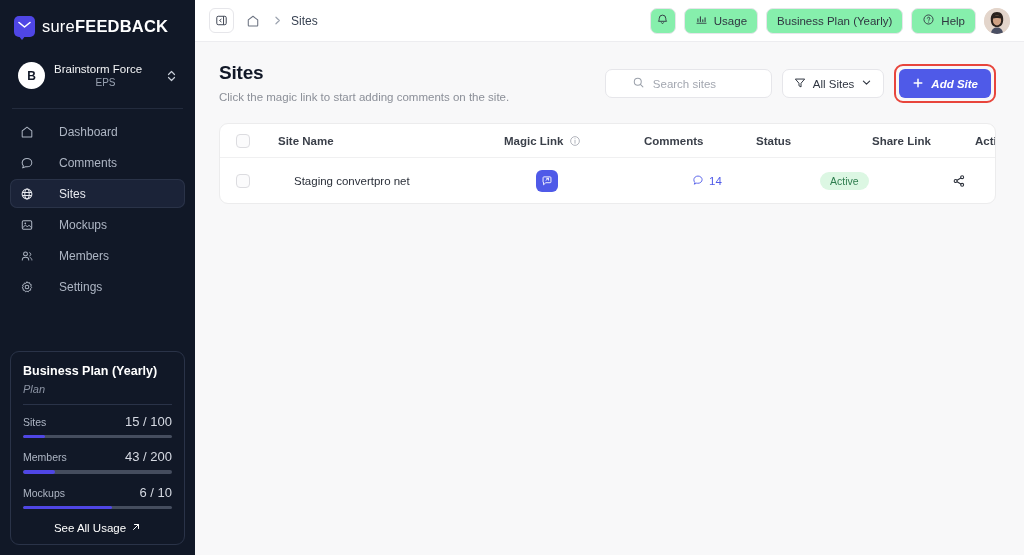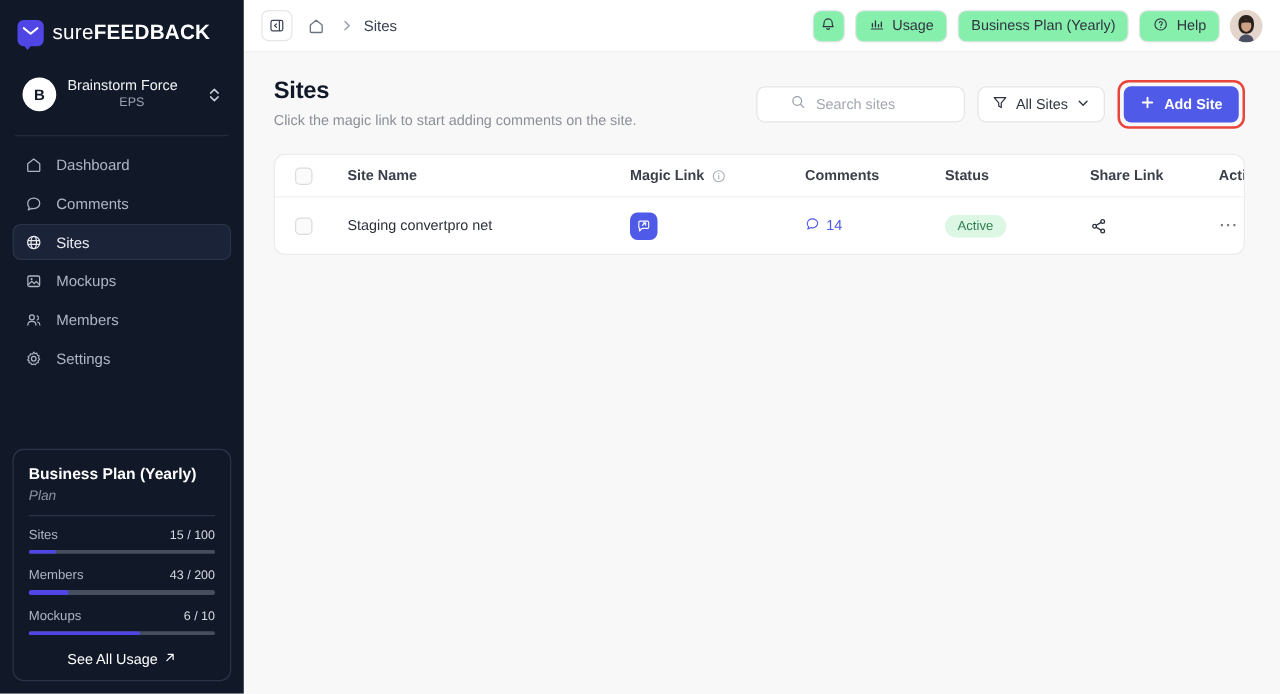--- a/index.html
+++ b/index.html
@@ -48,21 +48,21 @@
   }
   .ws-text { flex: 1 1 auto; min-width: 0; }
   .ws-name { font-size: 11.5px; color: #f3f4f6; line-height: 14px; white-space: nowrap; }
   .ws-sub  { font-size: 10px; color: #9aa3b2; line-height: 13px; text-align: center; }
   .ws-chev { color: #c7cdd8; display: flex; }
 
   .sb-divider { height: 1px; background: #232b3d; margin: 12px 12px 8px 12px; }
 
   .nav { padding: 0 10px; display: flex; flex-direction: column; gap: 2px; }
   .nav-item {
-    display: flex; align-items: center; gap: 11px;
+    display: flex; align-items: center; gap: 25px;
     height: 29px; padding: 0 9px; border-radius: 7px;
     color: #aeb6c4; font-size: 12px; cursor: pointer;
   }
   .nav-item .ico { display: flex; width: 15px; justify-content: center; color: #aeb6c4; }
   .nav-item.active {
     background: #1b2338; color: #e8eaf0;
     box-shadow: inset 0 0 0 1px #2a3348;
   }
   .nav-item.active .ico { color: #e8eaf0; }
 
@@ -72,21 +72,21 @@
     border: 1px solid #2a3348; border-radius: 9px;
     padding: 12px 12px 10px 12px; background: #111827;
   }
   .plan-title { font-size: 12.5px; font-weight: 700; color: #ffffff; }
   .plan-sub { font-size: 11px; color: #8b93a3; margin-top: 5px; font-style: italic; }
   .plan-hr { height: 1px; background: #2a3348; margin: 9px 0 9px 0; }
   .meter { margin-bottom: 11px; }
   .meter:last-of-type { margin-bottom: 9px; }
   .meter-row { display: flex; justify-content: space-between; align-items: baseline; }
   .meter-name { font-size: 10.5px; color: #aeb6c4; }
-  .meter-val  { font-size: 10px; color: #d6dae3; }
+  .meter-val  { font-size: 13px; color: #d6dae3; }
   .meter-bar { height: 3.5px; border-radius: 2px; background: #454d5e; margin-top: 6px; overflow: hidden; }
   .meter-fill { height: 100%; border-radius: 2px; background: #4f46e5; }
   .see-usage {
     display: flex; align-items: center; justify-content: center; gap: 5px;
     font-size: 11.5px; color: #ffffff; cursor: pointer; padding-top: 2px;
   }
 
   
   .main { flex: 1 1 auto; height: 555px; background: #f8f8f9; display: flex; flex-direction: column; min-width: 0; }
 
@@ -142,31 +142,31 @@
 
   .add-wrap { position: relative; padding: 5px; }
   .add-wrap:before {
     content: ""; position: absolute; inset: 0;
     border: 2px solid #e8453c; border-radius: 9px; pointer-events: none;
   }
   .add-btn {
     height: 29px; background: #4f5ae8; border: none; border-radius: 6px;
     color: #fff; font-size: 11.5px; font-weight: 600;
     display: flex; align-items: center; gap: 7px; padding: 4px 13px;
-    cursor: pointer; font-family: "Liberation Sans", sans-serif;
+    cursor: pointer; font-family: "Liberation Sans", sans-serif; font-style: italic;
   }
 
   
   .table-card {
     margin-top: 20px; background: #fff;
     border: 1px solid #ececed; border-radius: 9px; overflow: hidden;
   }
   .trow { display: flex; align-items: center; height: 34px; padding: 0 0 0 16px; }
   .trow.head { border-bottom: 1px solid #f0f0f1; }
-  .trow.body { height: 45px; }
+  .trow.body { height: 45px; gap: 16px; }
   .cb {
     width: 14px; height: 14px; border: 1px solid #dcdce0; border-radius: 4px;
     background: #fbfbfc; flex: 0 0 14px; cursor: pointer;
   }
   .c-name   { flex: 0 0 254px; padding-left: 28px; }
   .c-magic  { flex: 0 0 140px; display: flex; align-items: center; gap: 6px; }
   .c-comm   { flex: 0 0 112px; display: flex; align-items: center; }
   .c-stat   { flex: 0 0 116px; display: flex; align-items: center; }
   .c-share  { flex: 0 0 103px; display: flex; align-items: center; justify-content: flex-start; }
   .c-act    { flex: 1 1 auto; display: flex; align-items: center; justify-content: flex-start; }

